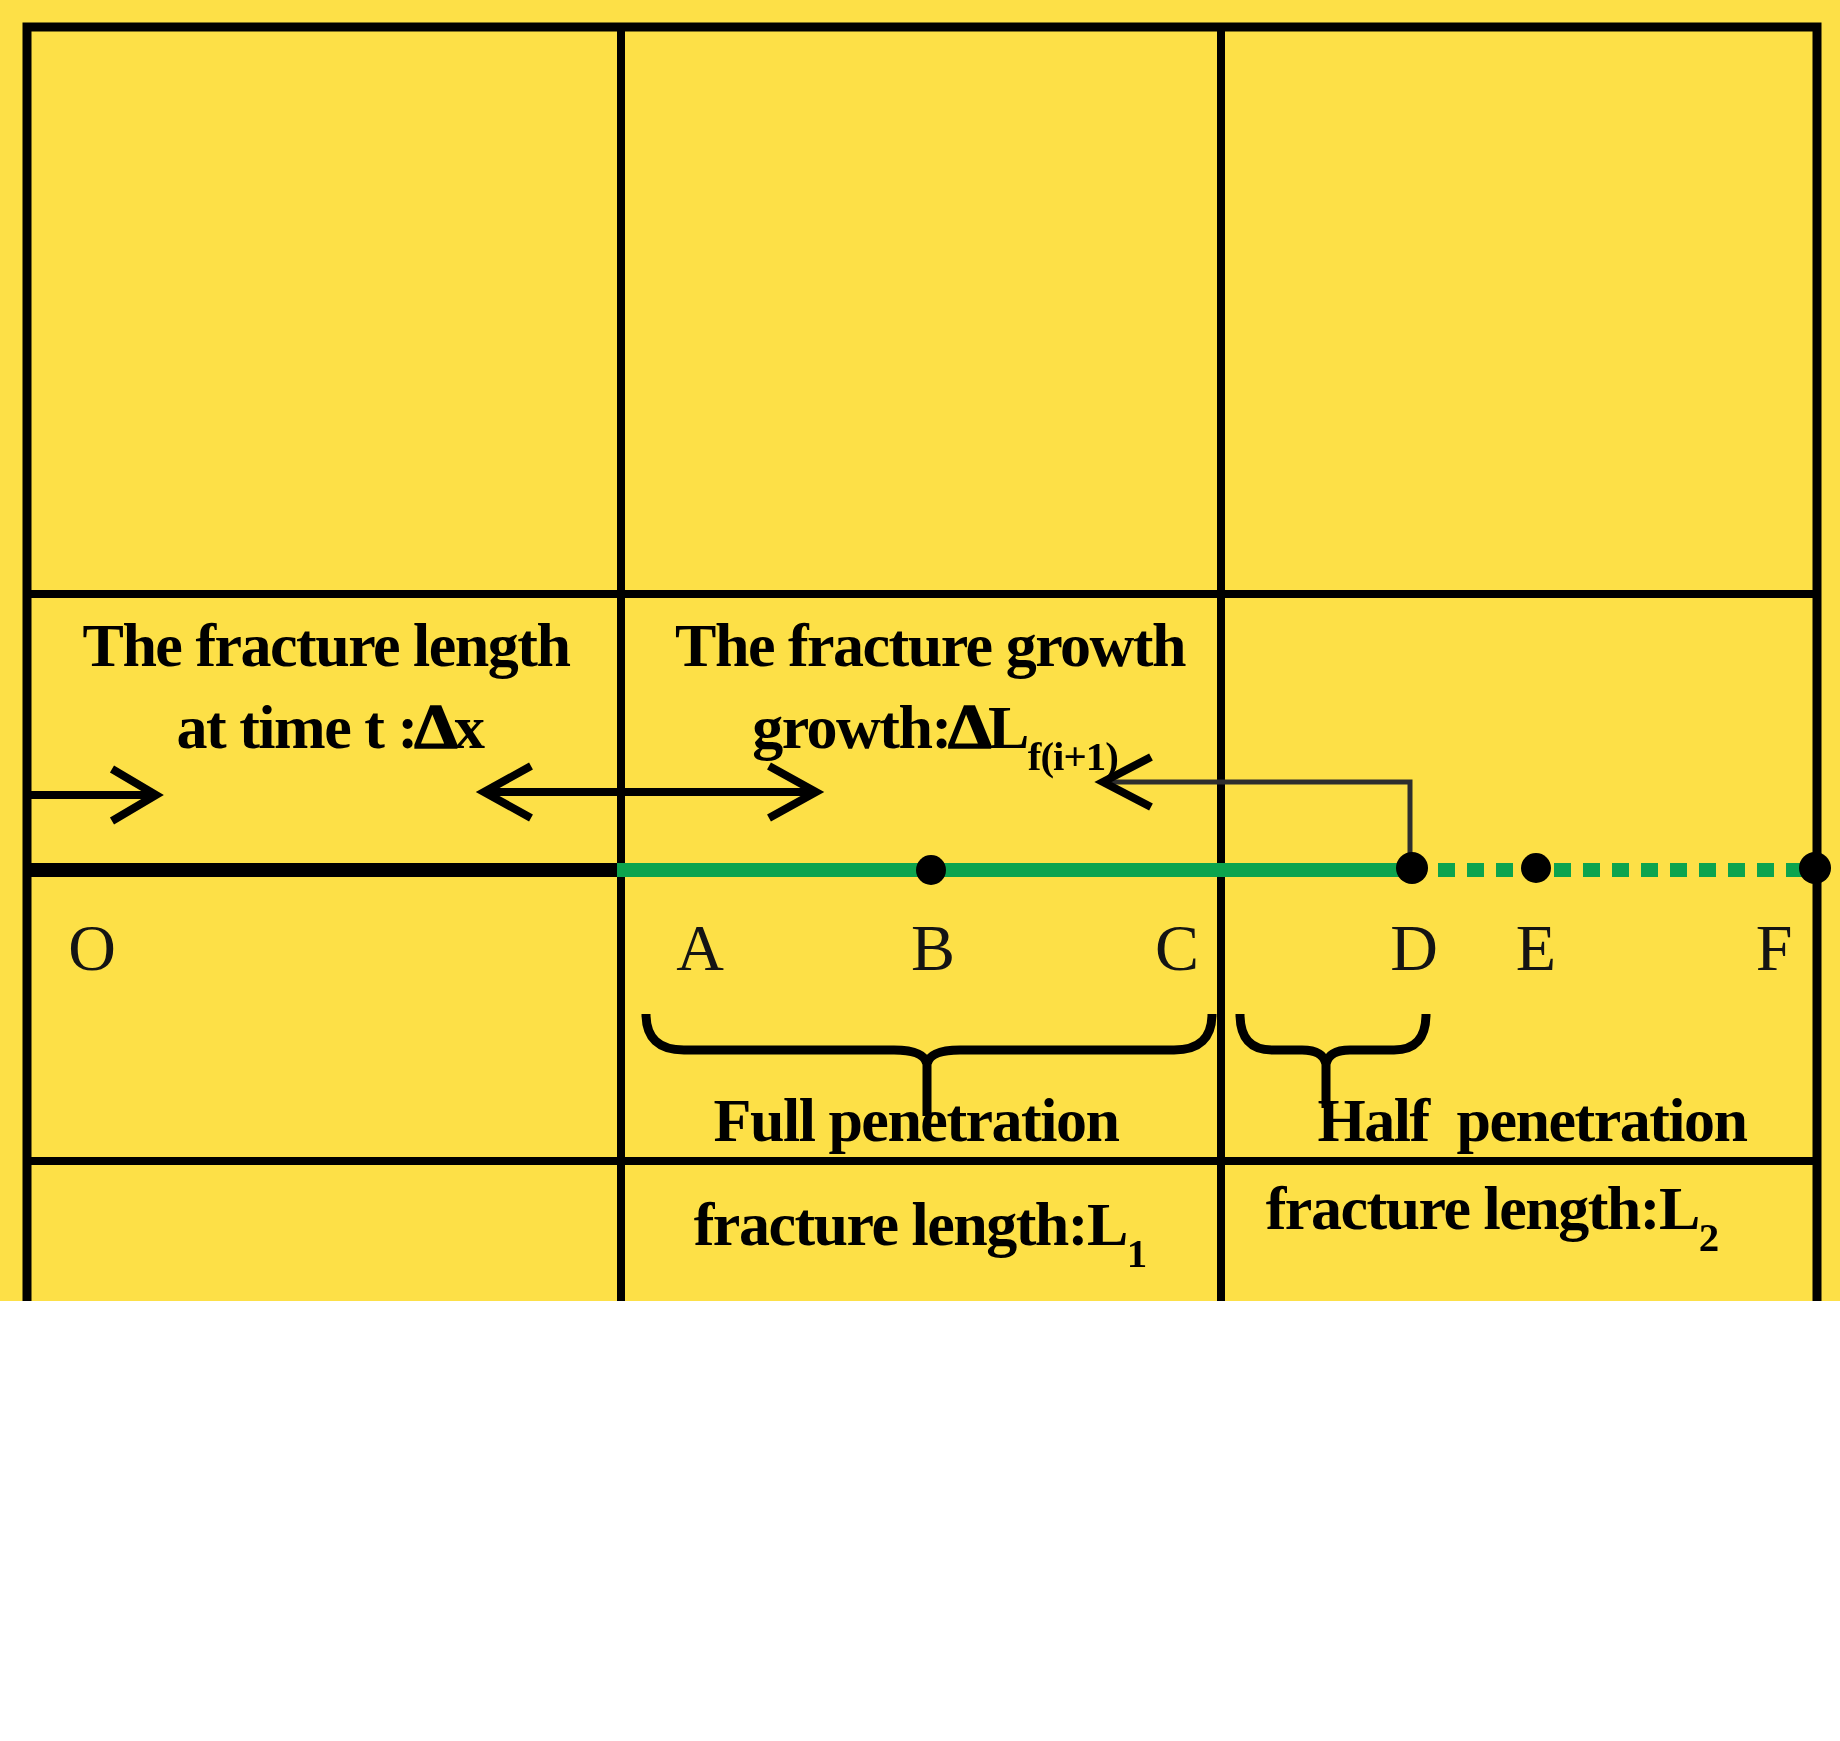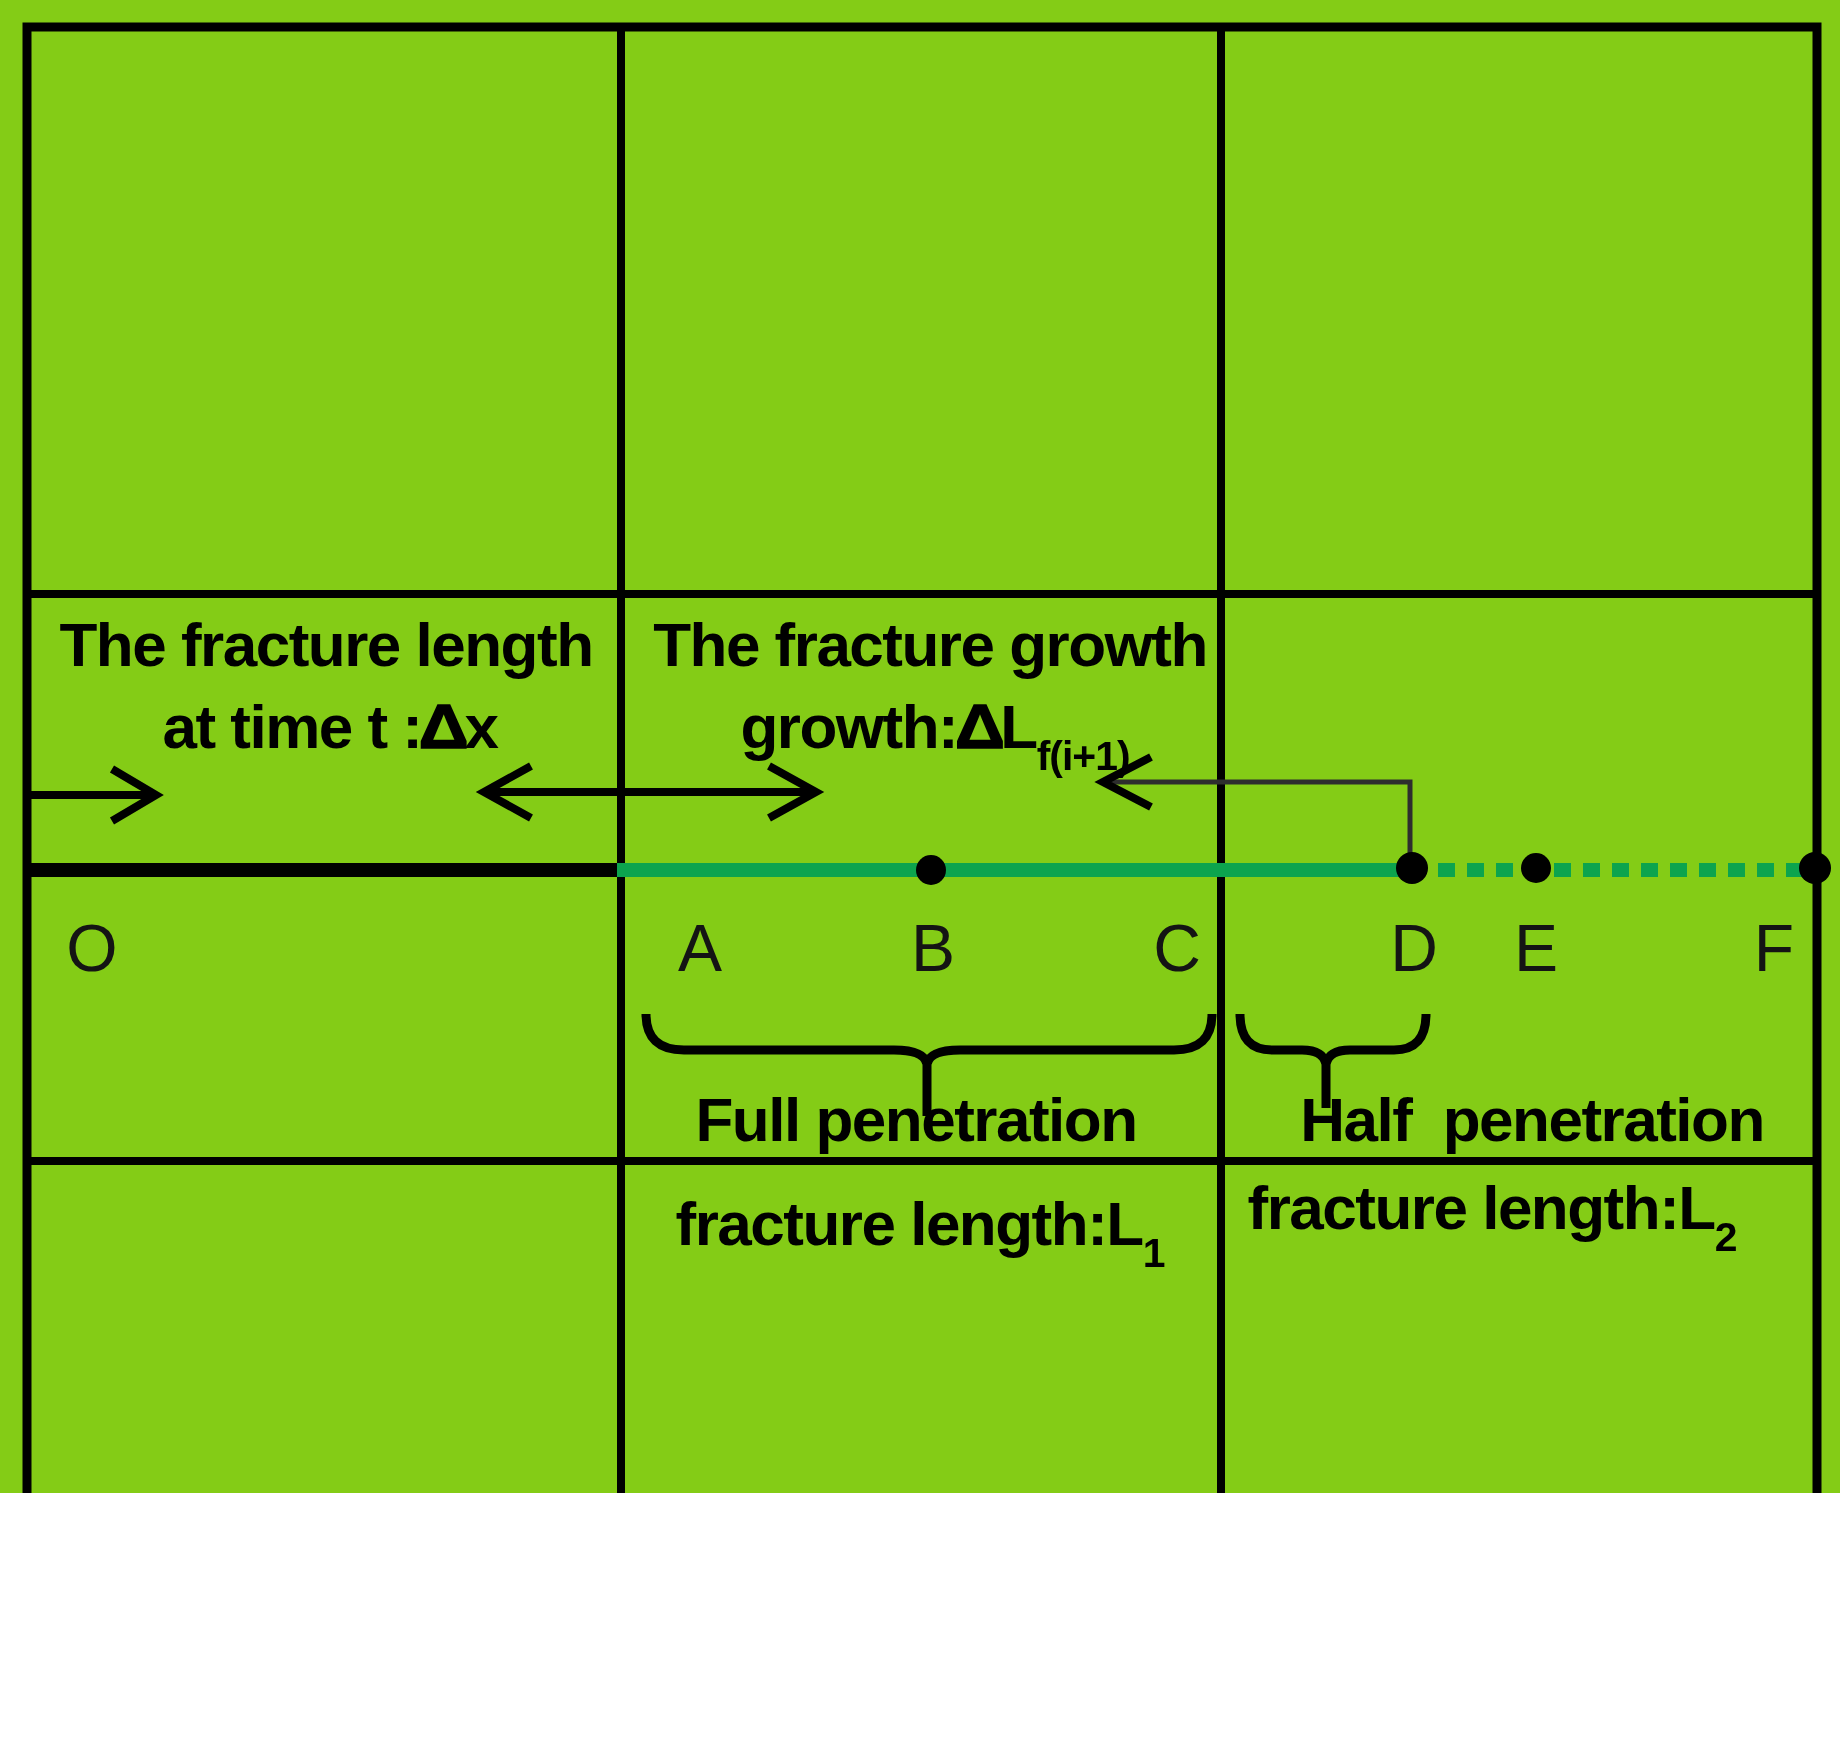--- a/index.html
+++ b/index.html
@@ -1,20 +1,20 @@
 <!DOCTYPE html>
 <html><head>
 <meta charset="utf-8">
 <style>
   html,body{margin:0;padding:0;background:#ffffff;}
   .canvas{
     position:relative;
-    width:1840px;height:1493px;
-    background:#84cc16;
-    font-family:Liberation Sans, sans-serif;
+    width:1840px;height:1301px;
+    background:#fde047;
+    font-family:Liberation Serif, serif;
     overflow:hidden;
   }
   .linework{position:absolute;left:0;top:0;}
   .tline{
     position:absolute;
     transform:translateX(-50%);
     white-space:pre;
     font-weight:bold;
     font-size:62px;
     letter-spacing:-1.5px;

